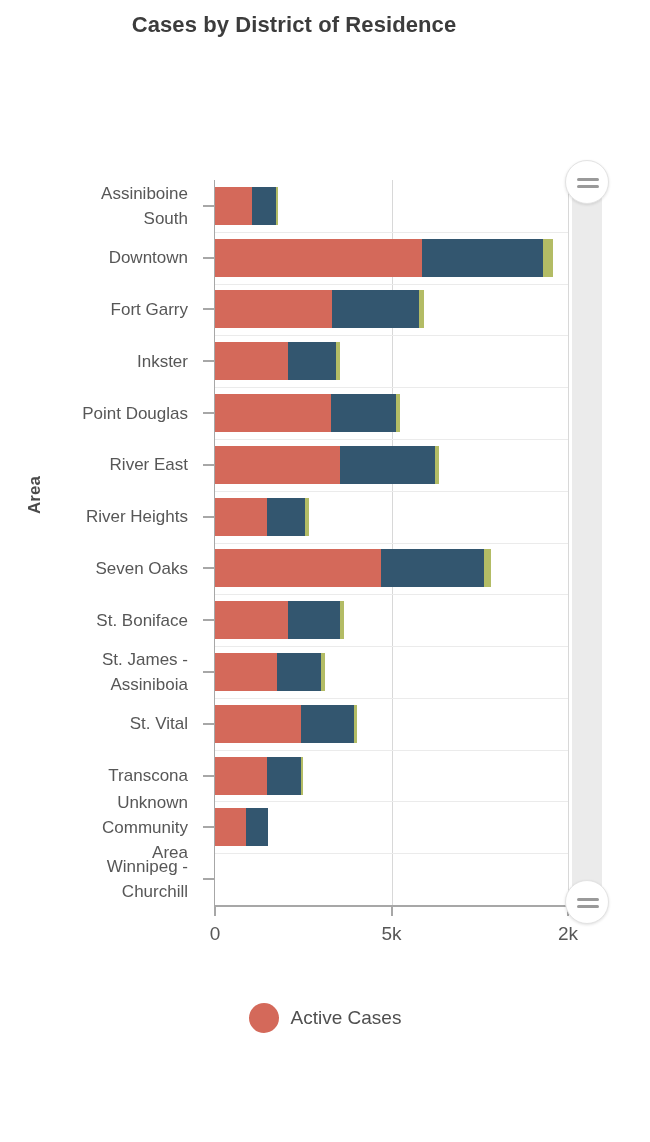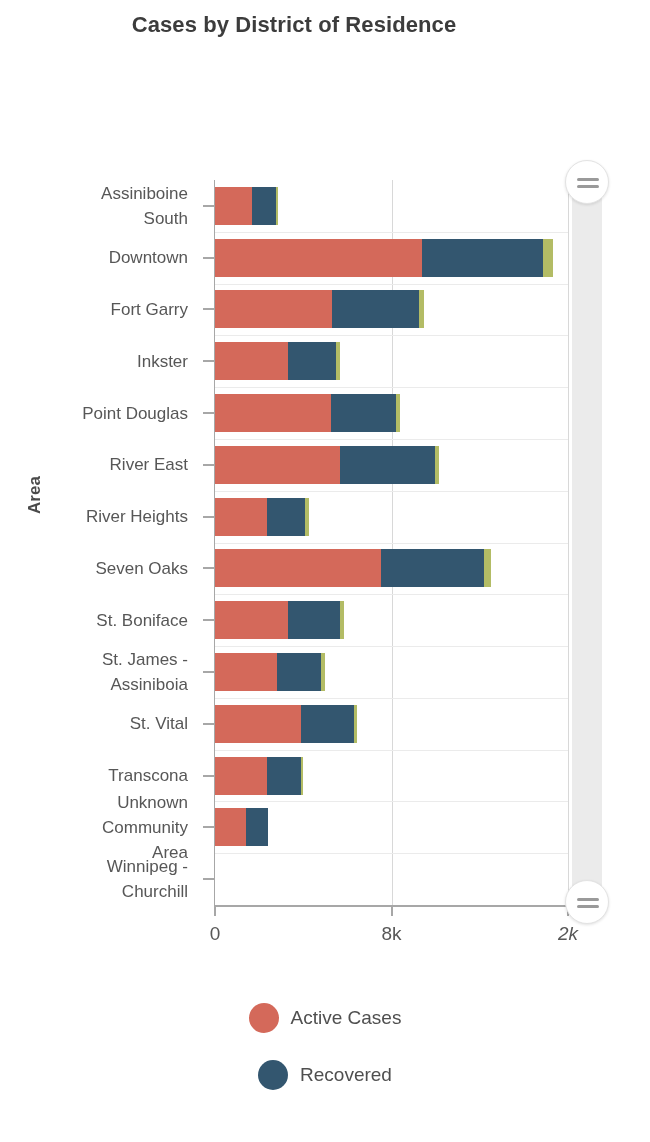--- a/index.html
+++ b/index.html
@@ -126,23 +126,22 @@
   #scroll-handle-top { top: 160px; }
   #scroll-handle-bottom { top: 880px; }
 
   
   #legend {
     position: absolute; left: 0; top: 1003px;
     width: 650px;
   }
   .legend-line {
     display: flex; justify-content: center; align-items: center;
-    gap: 27px;
+    gap: 76px;
     margin-bottom: 14px;
-    flex-direction: column;
   }
   .legend-item { display: flex; align-items: center; gap: 12px; }
   .legend-dot {
     width: 30px; height: 30px; border-radius: 50%;
     flex: 0 0 auto;
   }
   .legend-text { font-size: 19px; color: #4f4f4f; }
 </style>
 </head>
 <body>
@@ -311,40 +310,36 @@
         <div>Churchill</div>
       </div>
     </div>
   <div id="x-ticks">
       <div class="xtick" style="left: 214px;"></div>
       <div class="xtick" style="left: 390.5px;"></div>
       <div class="xtick" style="left: 567px;"></div>
     </div>
   <div id="x-labels">
       <div class="xlabel" style="left: 215px;">0</div>
-      <div class="xlabel" style="left: 391.5px;">8k</div>
-      <div class="xlabel" style="left: 568px; font-style: italic;">2k</div>
+      <div class="xlabel" style="left: 391.5px;">5k</div>
+      <div class="xlabel" style="left: 568px;">2k</div>
     </div>
 
   <div id="scroll-track"></div>
   <div class="scroll-handle" id="scroll-handle-top">
     <span class="line l1"></span>
     <span class="line l2"></span>
   </div>
   <div class="scroll-handle" id="scroll-handle-bottom">
     <span class="line l1"></span>
     <span class="line l2"></span>
   </div>
 
   <div id="legend">
       <div class="legend-line">
         <div class="legend-item">
           <span class="legend-dot" style="background: rgb(212, 105, 90);"></span>
           <span class="legend-text">Active Cases</span>
         </div>
-        <div class="legend-item">
-          <span class="legend-dot" style="background: rgb(51, 86, 111);"></span>
-          <span class="legend-text">Recovered</span>
-        </div>
       </div>
     </div>
 
 </div>
 
 </body></html>

